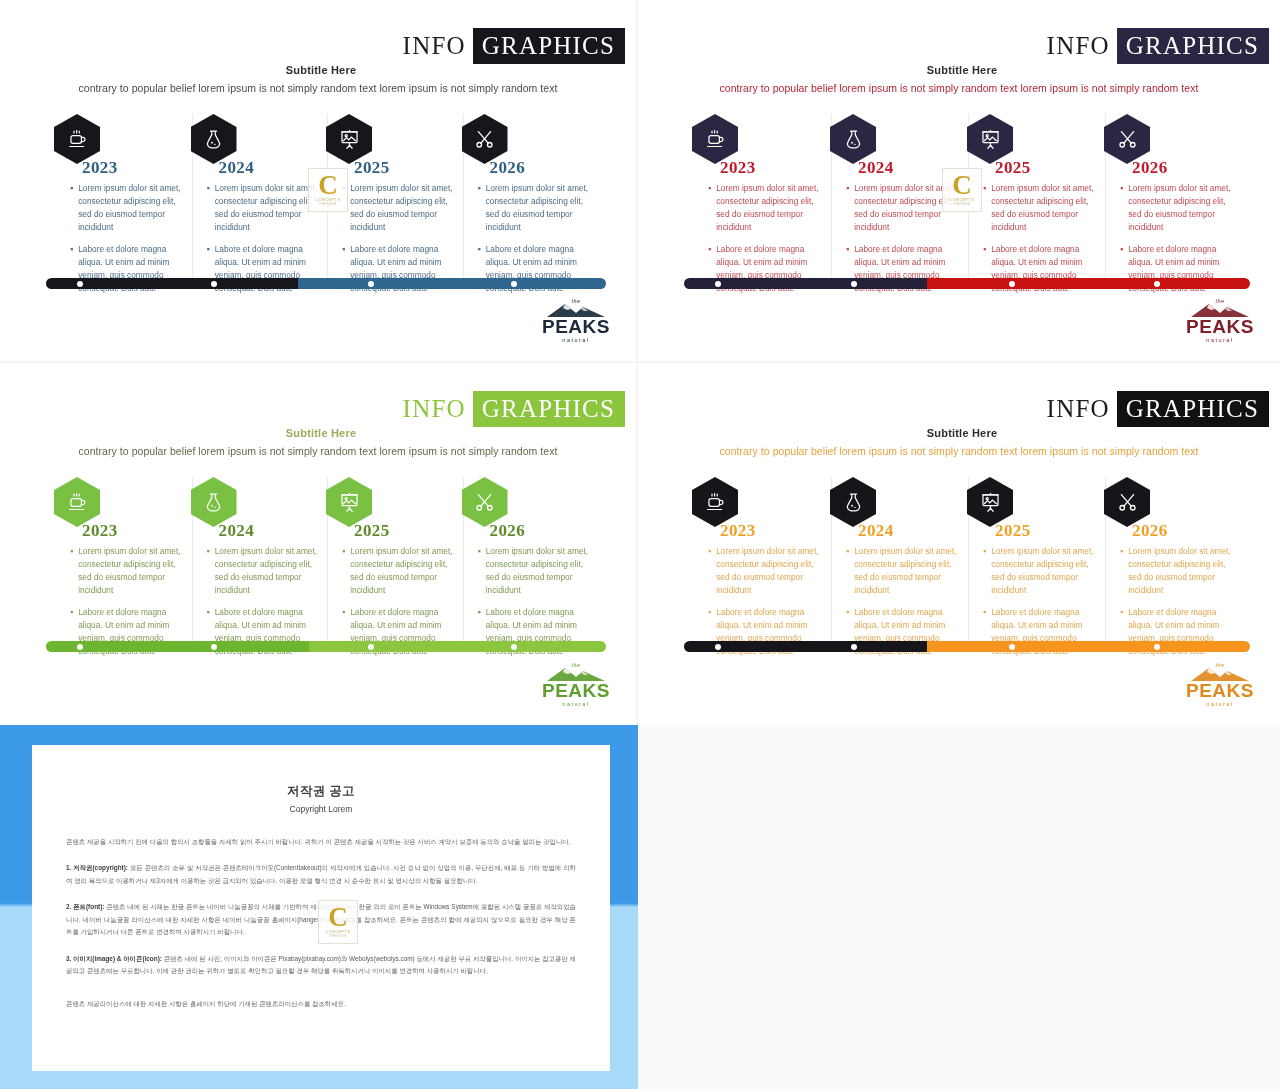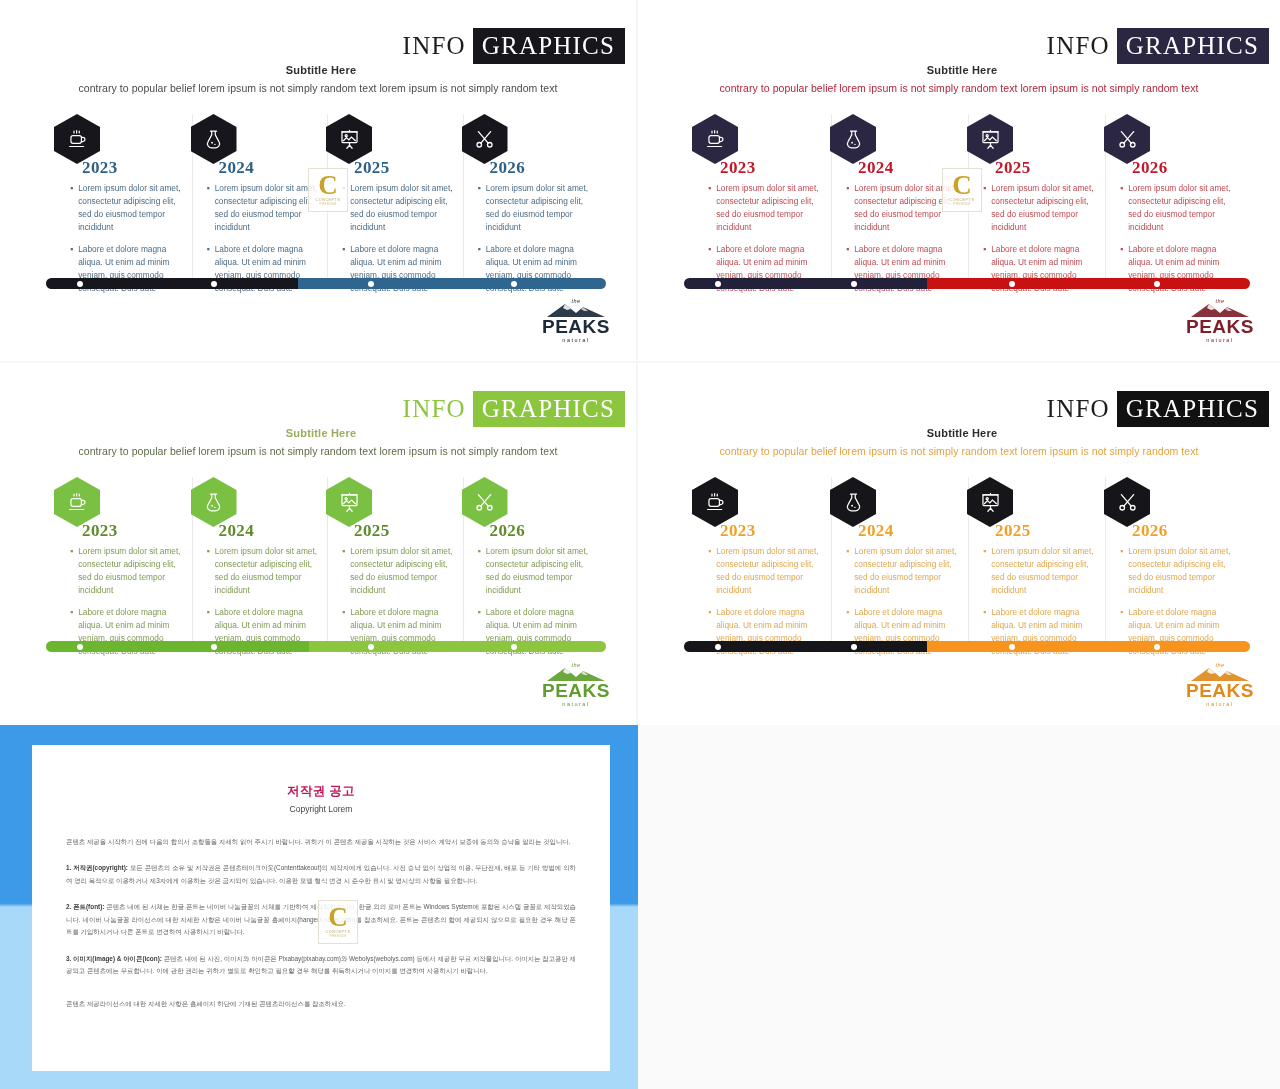--- a/index.html
+++ b/index.html
@@ -145,21 +145,21 @@
     overflow: hidden;
   }
   .cpaper {
     position: absolute;
     left: 32px; right: 28px; top: 20px; bottom: 18px;
     background: #ffffff;
   }
   .cp-inner { padding: 38px 34px 10px 34px; }
   .cp-title {
     text-align: center; font-size: 12.5px; font-weight: 700;
-    color: #be185d; letter-spacing: .3px;
+    color: #404040; letter-spacing: .3px;
   }
   .cp-sub {
     text-align: center; font-size: 8.5px; color: #444;
     margin-top: 4px; margin-bottom: 22px;
   }
   .cp-para {
     font-size: 6.4px; line-height: 1.95; color: #58595b;
     margin-bottom: 14px; text-align: justify;
   }
   .cp-para b { color: #3c3c3c; }

